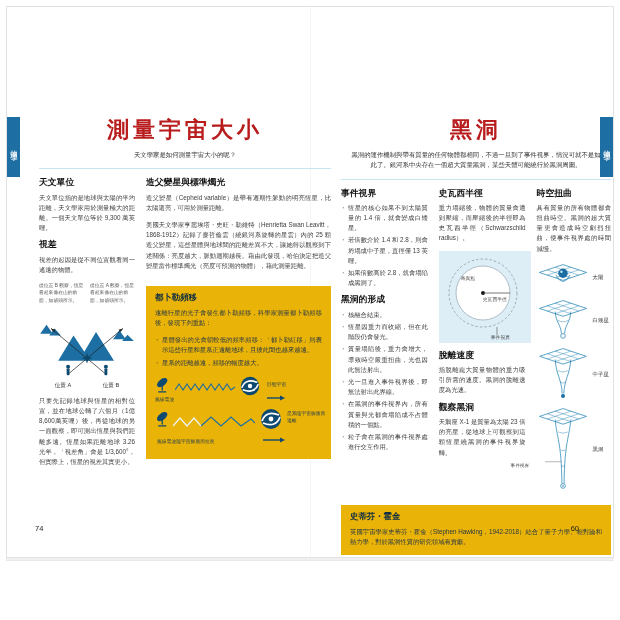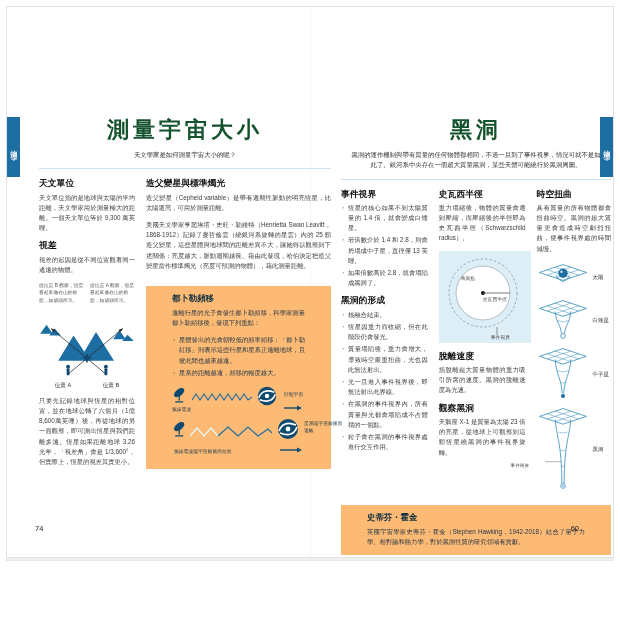--- a/index.html
+++ b/index.html
@@ -17,41 +17,41 @@
   .tab{
     position:absolute;width:13px;height:60px;background:#1d6fa3;color:#fff;
     writing-mode:vertical-rl;text-orientation:upright;font-size:7px;letter-spacing:2px;
     display:flex;align-items:center;justify-content:center;
   }
   .tab-left{left:0;top:110px;}
   .tab-right{right:0;top:110px;}
   .page{position:absolute;top:108px;}
   .page-left{left:32px;width:292px;}
   .page-right{left:334px;width:270px;}
-  .page-title{font-size:22px;font-weight:bold;text-align:center;letter-spacing:4px;color:#14532d;margin:0;}
+  .page-title{font-size:22px;font-weight:bold;text-align:center;letter-spacing:4px;color:#b91c1c;margin:0;}
   .page-subtitle{font-size:6.4px;text-align:center;color:#333;margin:5px 10px 0;line-height:1.6;}
   .rule{border:none;border-top:1.5px solid #c9e4f1;margin:8px 0 9px;}
   .cols{display:flex;gap:11px;align-items:flex-start;}
-  .sec-h{font-size:8.8px;font-weight:bold;color:#111;margin:0 0 3px;line-height:1.3;}
+  .sec-h{font-size:8.8px;font-weight:bold;color:#111;margin:0 0 3px;line-height:1.3;font-family:Liberation Mono, monospace;}
   .sec-h2{font-size:7px;font-weight:bold;color:#111;margin:0 0 4px;}
   .body-txt{font-size:6.3px;line-height:1.62;margin:0 0 7px;text-align:justify;}
   .sec{margin-bottom:6px;}
   .dotlist{margin:0 0 7px;padding:0;list-style:none;}
   .dotlist li{position:relative;padding-left:7px;font-size:6.3px;line-height:1.62;margin-bottom:2px;text-align:justify;}
   .dotlist li::before{content:"・";position:absolute;left:-1px;top:0;}
   
   .lcol1{width:96px;flex:none;}
   .lrest{flex:1;min-width:0;}
   .lrow{display:flex;gap:3px;align-items:flex-start;}
   .lrow>div{flex:1;min-width:0;}
   .caption-row{display:flex;gap:6px;margin:2px 0 1px;}
   .caption{font-size:4.8px;line-height:1.5;color:#555;flex:1;}
   .pos-row{display:flex;justify-content:space-around;font-size:5.6px;color:#333;margin:1px 0 6px;}
   
-  .bluebox{background:#fdba74;padding:7px 26px 8px;margin-top:8px;}
+  .bluebox{background:#eab308;padding:7px 9px 8px;margin-top:8px;}
   .bluebox .sec-h{color:#0e2e42;font-size:8.4px;margin-bottom:4px;}
   .bluebox .body-txt,.bluebox .dotlist li{color:#253746;}
   
   .dop{position:relative;height:76px;margin-top:4px;}
   .dop .lab{position:absolute;font-size:4.8px;color:#1d3a4d;line-height:1.4;}
   
   .schw{width:92px;height:92px;background:#ddeef7;position:relative;margin:3px auto 8px;}
   .schw .lab{position:absolute;font-size:4.8px;color:#444;}
   
   .funnel-row{display:flex;align-items:center;gap:4px;margin-bottom:4px;}

